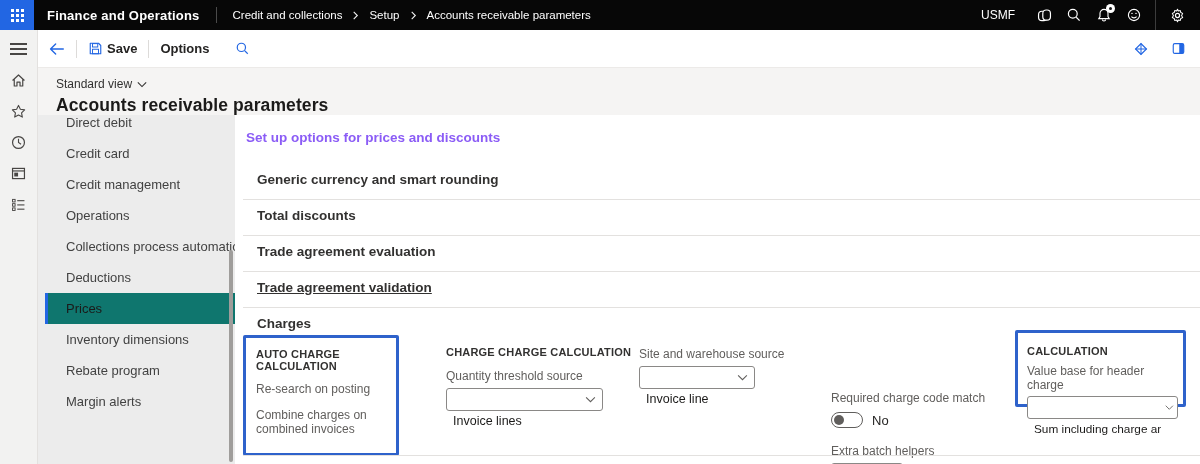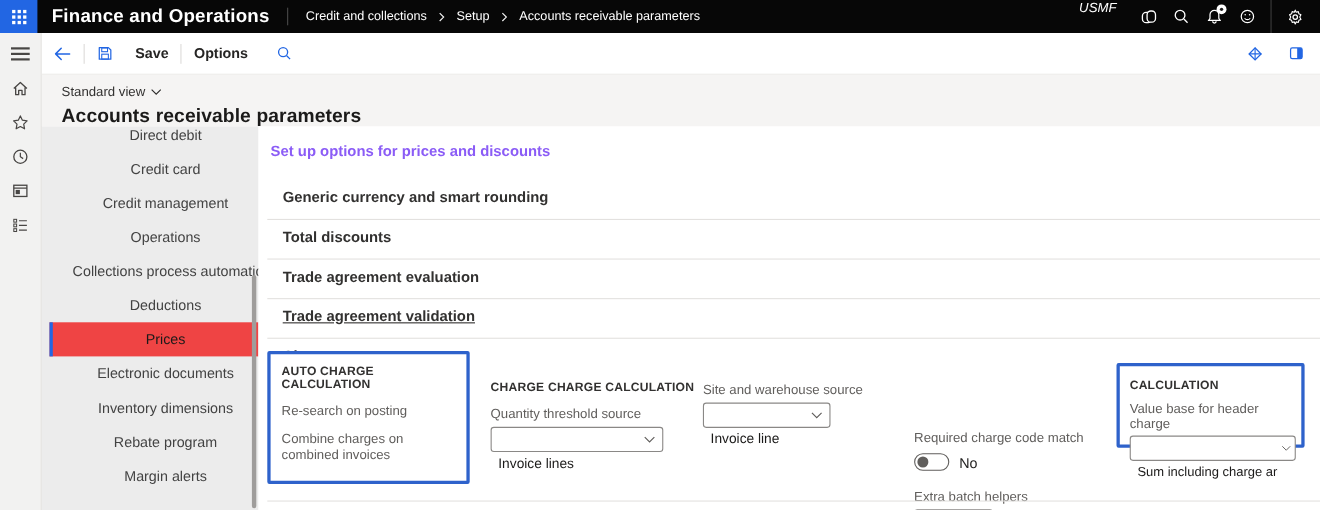--- a/index.html
+++ b/index.html
@@ -4,59 +4,59 @@
 <style>
   * { margin:0; padding:0; box-sizing:border-box; }
   html,body { width:1200px; height:464px; }
   body { font-family:"Liberation Sans","DejaVu Sans",sans-serif; background:#fff; overflow:hidden; position:relative; }
 
   
   .topbar { height:30px; background:#070707; display:flex; align-items:center; color:#fff; }
   .waffle { width:34px; height:30px; background:#2266e3; display:flex; align-items:center; justify-content:center; cursor:pointer; flex:none; }
   .waffle .dots { display:grid; grid-template-columns:repeat(3,3px); grid-template-rows:repeat(3,3px); gap:2px; }
   .waffle .dots i { background:#fff; width:3px; height:3px; display:block; }
-  .app-name { font-size:17px; font-weight:bold; margin-left:13px; letter-spacing:.2px; white-space:nowrap; }
+  .app-name { font-size:13px; font-weight:bold; margin-left:13px; letter-spacing:.2px; white-space:nowrap; }
   .tb-sep { width:1px; height:16px; background:#4a4a4a; margin:0 16px; }
   .crumbs { display:flex; align-items:center; gap:9px; font-size:11.5px; color:#fff; }
   .crumb { white-space:nowrap; cursor:pointer; }
   .crumb-chev { display:flex; align-items:center; opacity:.95; }
-  .tb-right { margin-left:auto; display:flex; align-items:flex-start; height:100%;font-style:italic; }
+  .tb-right { margin-left:auto; display:flex; align-items:center; height:100%; }
   .company { font-size:12px; margin-right:14px; cursor:pointer; }
   .tb-icon { width:30px; height:30px; display:flex; align-items:center; justify-content:center; cursor:pointer; position:relative; }
   .tb-divider { width:1px; height:30px; background:#3c3c3c; margin:0 6px; }
   .badge { position:absolute; top:4px; right:4px; width:9px; height:9px; background:#fff; border-radius:50%; display:flex; align-items:center; justify-content:center; }
   .badge i { width:3px; height:3px; background:#1a1a1a; border-radius:50%; display:block; }
 
   
   .main-row { display:flex; height:434px; }
   .rail { width:38px; background:#f2f2f1; border-right:1px solid #e3e1df; display:flex; flex-direction:column; align-items:center; padding-top:10px; gap:13px; flex:none; }
   .rail-icon { width:18px; height:18px; display:flex; align-items:center; justify-content:center; cursor:pointer; color:#484644; }
   .hamburger { display:flex; flex-direction:column; gap:3.5px; width:17px; }
   .hamburger i { height:1.8px; background:#484644; display:block; }
 
   .right-col { flex:1; display:flex; flex-direction:column; min-width:0; }
 
   
   .actionbar { height:38px; background:#fff; display:flex; align-items:center; padding:0 14px 0 10px; border-bottom:1px solid #eceae8; }
   .ab-sep { width:1px; height:18px; background:#dddbd9; margin:0 11px; }
-  .ab-item { display:flex; align-items:center; gap:20px; cursor:pointer; font-size:13px; color:#323130; }
+  .ab-item { display:flex; align-items:center; gap:4px; cursor:pointer; font-size:13px; color:#323130; }
   .ab-label { font-weight:600; color:#252423; }
   .ab-right { margin-left:auto; display:flex; align-items:center; gap:22px; }
 
   
   .titlearea { height:47px; background:#f5f4f3; padding:6px 0 0 18px; }
   .viewsel { font-size:12px; color:#323130; display:inline-flex; align-items:center; gap:5px; cursor:pointer; }
   .pagetitle { font-size:17.5px; font-weight:bold; color:#1b1a19; margin-top:3px; letter-spacing:.1px; }
 
   
   .body-row { flex:1; display:flex; min-height:0; }
-  .sidebar { width:197px; background:#ececec; position:relative; overflow:hidden; flex:none;text-align:center; }
+  .sidebar { width:197px; background:#ececec; position:relative; overflow:hidden; flex:none; }
   .sb-item { height:31px; line-height:31px; margin-left:7px; padding-left:21px; font-size:13px; color:#424242; cursor:pointer; white-space:nowrap; }
   .sb-item:first-child { margin-top:-8px; }
-  .sb-item.selected { background:#ef4444; border-left:3px solid #2266e3; padding-left:18px; color:#1b1a19; }
+  .sb-item.selected { background:#0f766e; border-left:3px solid #2266e3; padding-left:18px; color:#1b1a19; }
   .sb-thumb { position:absolute; right:2px; top:135px; width:4px; height:212px; background:#9f9d9b; border-radius:2px; cursor:pointer; }
 
   .content { flex:1; background:#fff; position:relative; min-width:0; }
   .content-heading { position:absolute; left:11px; top:15px; font-size:13.5px; font-weight:bold; color:#8b5cf6; }
   .sec-h { position:absolute; left:22px; font-size:13.5px; font-weight:bold; color:#323130; cursor:pointer; }
   .sec-div { position:absolute; left:8px; right:0; height:1px; background:#e3e1df; }
 
   
   .grp-title { font-size:11px; font-weight:bold; color:#323130; letter-spacing:.2px; }
   .fld-label { font-size:12px; color:#605e5c; }
@@ -250,41 +250,40 @@
     <div class="body-row">
 
       <div class="sidebar">
         <div class="sb-item">Direct debit</div>
         <div class="sb-item">Credit card</div>
         <div class="sb-item">Credit management</div>
         <div class="sb-item">Operations</div>
         <div class="sb-item">Collections process automation</div>
         <div class="sb-item">Deductions</div>
         <div class="sb-item selected">Prices</div>
-        <div class="sb-item">Electronic documents</div>
         <div class="sb-item">Inventory dimensions</div>
         <div class="sb-item">Rebate program</div>
         <div class="sb-item">Margin alerts</div>
         <div class="sb-thumb"></div>
       </div>
 
       <div class="content">
         <div class="content-heading">Set up options for prices and discounts</div>
 
         <div class="sec-h" style="top:57px;">Generic currency and smart rounding</div>
         <div class="sec-div" style="top:84px;"></div>
         <div class="sec-h" style="top:93px;">Total discounts</div>
         <div class="sec-div" style="top:120px;"></div>
         <div class="sec-h" style="top:129px;">Trade agreement evaluation</div>
         <div class="sec-div" style="top:156px;"></div>
         <div class="sec-h" style="top:165px;text-decoration:underline;">Trade agreement validation</div>
         <div class="sec-div" style="top:192px;"></div>
         <div class="sec-h" style="top:201px;">Charges</div>
 
-        <div class="hl-box" style="left:8px; top:204px; width:184px; height:121px; padding:10px 10px;">
+        <div class="hl-box" style="left:8px; top:220px; width:156px; height:121px; padding:10px 10px;">
           <div class="grp-title">AUTO CHARGE CALCULATION</div>
           <div class="fld-label" style="margin-top:10px;">Re-search on posting</div>
           <div class="fld-label" style="margin-top:12px;">Combine charges on combined invoices</div>
 
         </div>
 
         <div class="abs" style="left:211px; top:231px;">
           <div class="grp-title">CHARGE CHARGE CALCULATION</div>
           <div class="fld-label" style="margin-top:11px;">Quantity threshold source</div>
           <div class="dropdown" style="width:157px; margin-top:5px;">

